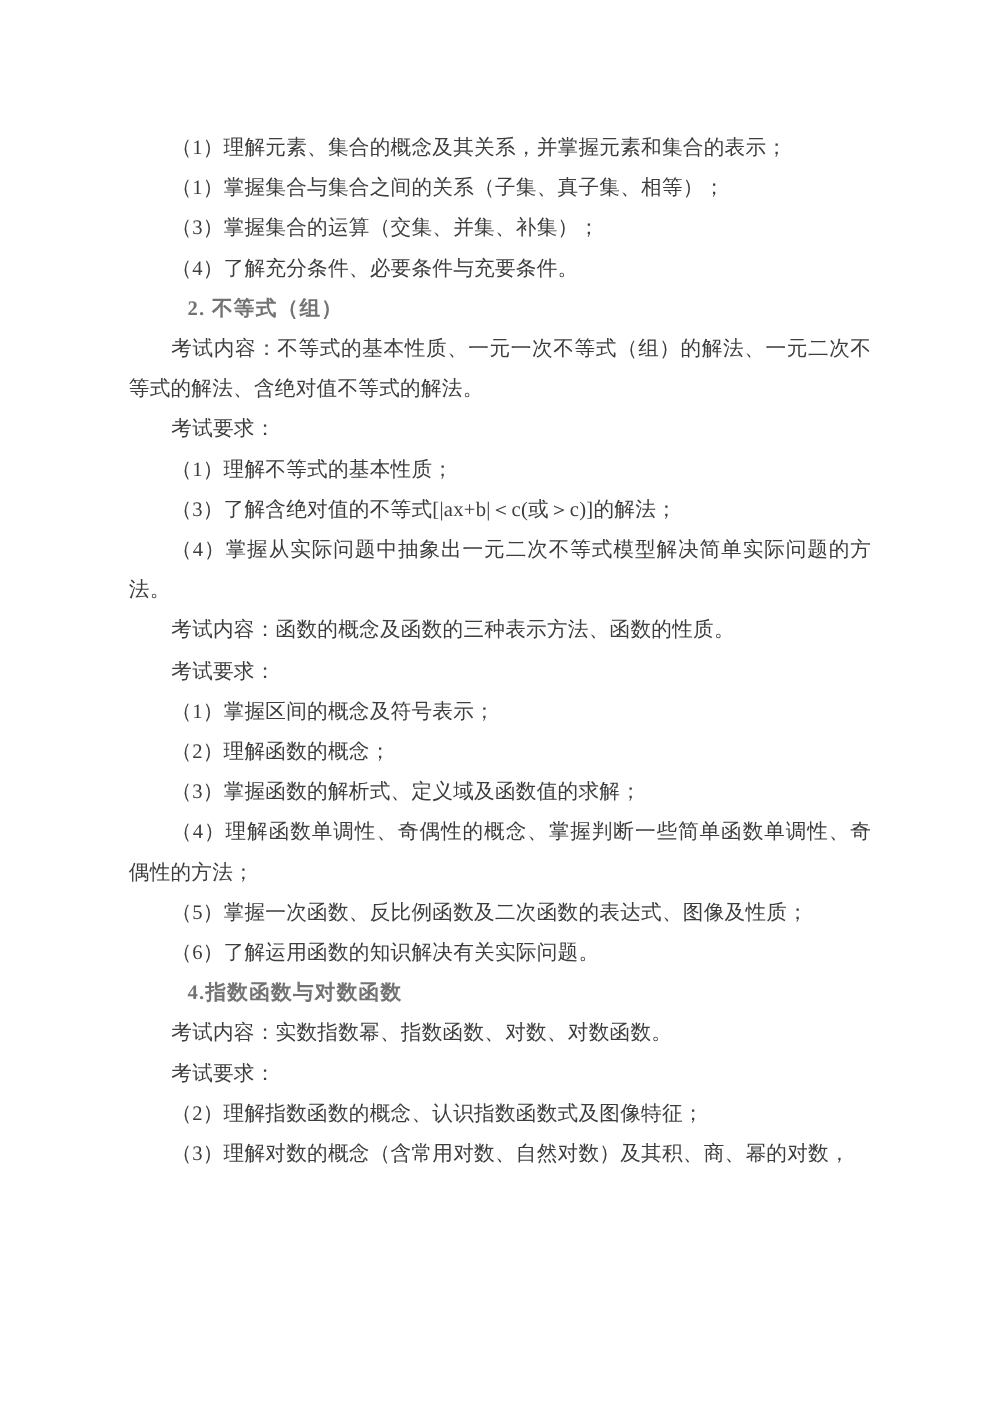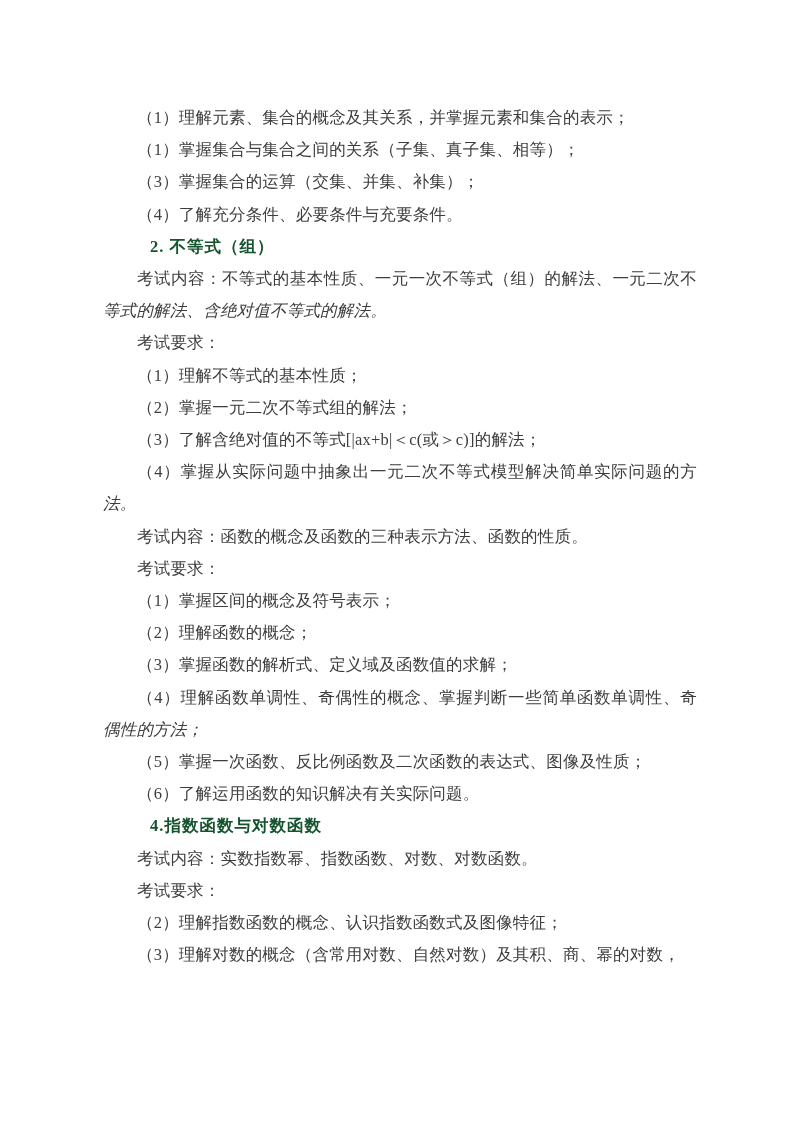--- a/index.html
+++ b/index.html
@@ -27,26 +27,25 @@
     line-height: 32.2px;
     color: #3d3d3d;
     white-space: nowrap;
     letter-spacing: 0.2px;
   }
   .line.item {
     text-indent: 34px;
   }
   .line.cont {
     text-indent: 0;
-    font-style: italic;
   }
   .line.heading {
     text-indent: 47px;
     font-weight: 700;
-    color: #14532d;
+    color: #737373;
     letter-spacing: 1px;
   }
   
   .line.fill {
     white-space: normal;
     text-align: justify;
     text-align-last: justify;
   }
 </style>
 </head>
@@ -56,21 +55,20 @@
   <div class="text-block" id="text-lines">
       <div class="line item">（1）理解元素、集合的概念及其关系，并掌握元素和集合的表示；</div>
       <div class="line item">（1）掌握集合与集合之间的关系（子集、真子集、相等）；</div>
       <div class="line item">（3）掌握集合的运算（交集、并集、补集）；</div>
       <div class="line item">（4）了解充分条件、必要条件与充要条件。</div>
       <div class="line heading">2. 不等式（组）</div>
       <div class="line item fill">考试内容：不等式的基本性质、一元一次不等式（组）的解法、一元二次不</div>
       <div class="line cont">等式的解法、含绝对值不等式的解法。</div>
       <div class="line item">考试要求：</div>
       <div class="line item">（1）理解不等式的基本性质；</div>
-      <div class="line item">（2）掌握一元二次不等式组的解法；</div>
       <div class="line item">（3）了解含绝对值的不等式[|ax+b|＜c(或＞c)]的解法；</div>
       <div class="line item fill">（4）掌握从实际问题中抽象出一元二次不等式模型解决简单实际问题的方</div>
       <div class="line cont">法。</div>
       <div class="line item">考试内容：函数的概念及函数的三种表示方法、函数的性质。</div>
       <div class="line item">考试要求：</div>
       <div class="line item">（1）掌握区间的概念及符号表示；</div>
       <div class="line item">（2）理解函数的概念；</div>
       <div class="line item">（3）掌握函数的解析式、定义域及函数值的求解；</div>
       <div class="line item fill">（4）理解函数单调性、奇偶性的概念、掌握判断一些简单函数单调性、奇</div>
       <div class="line cont">偶性的方法；</div>

